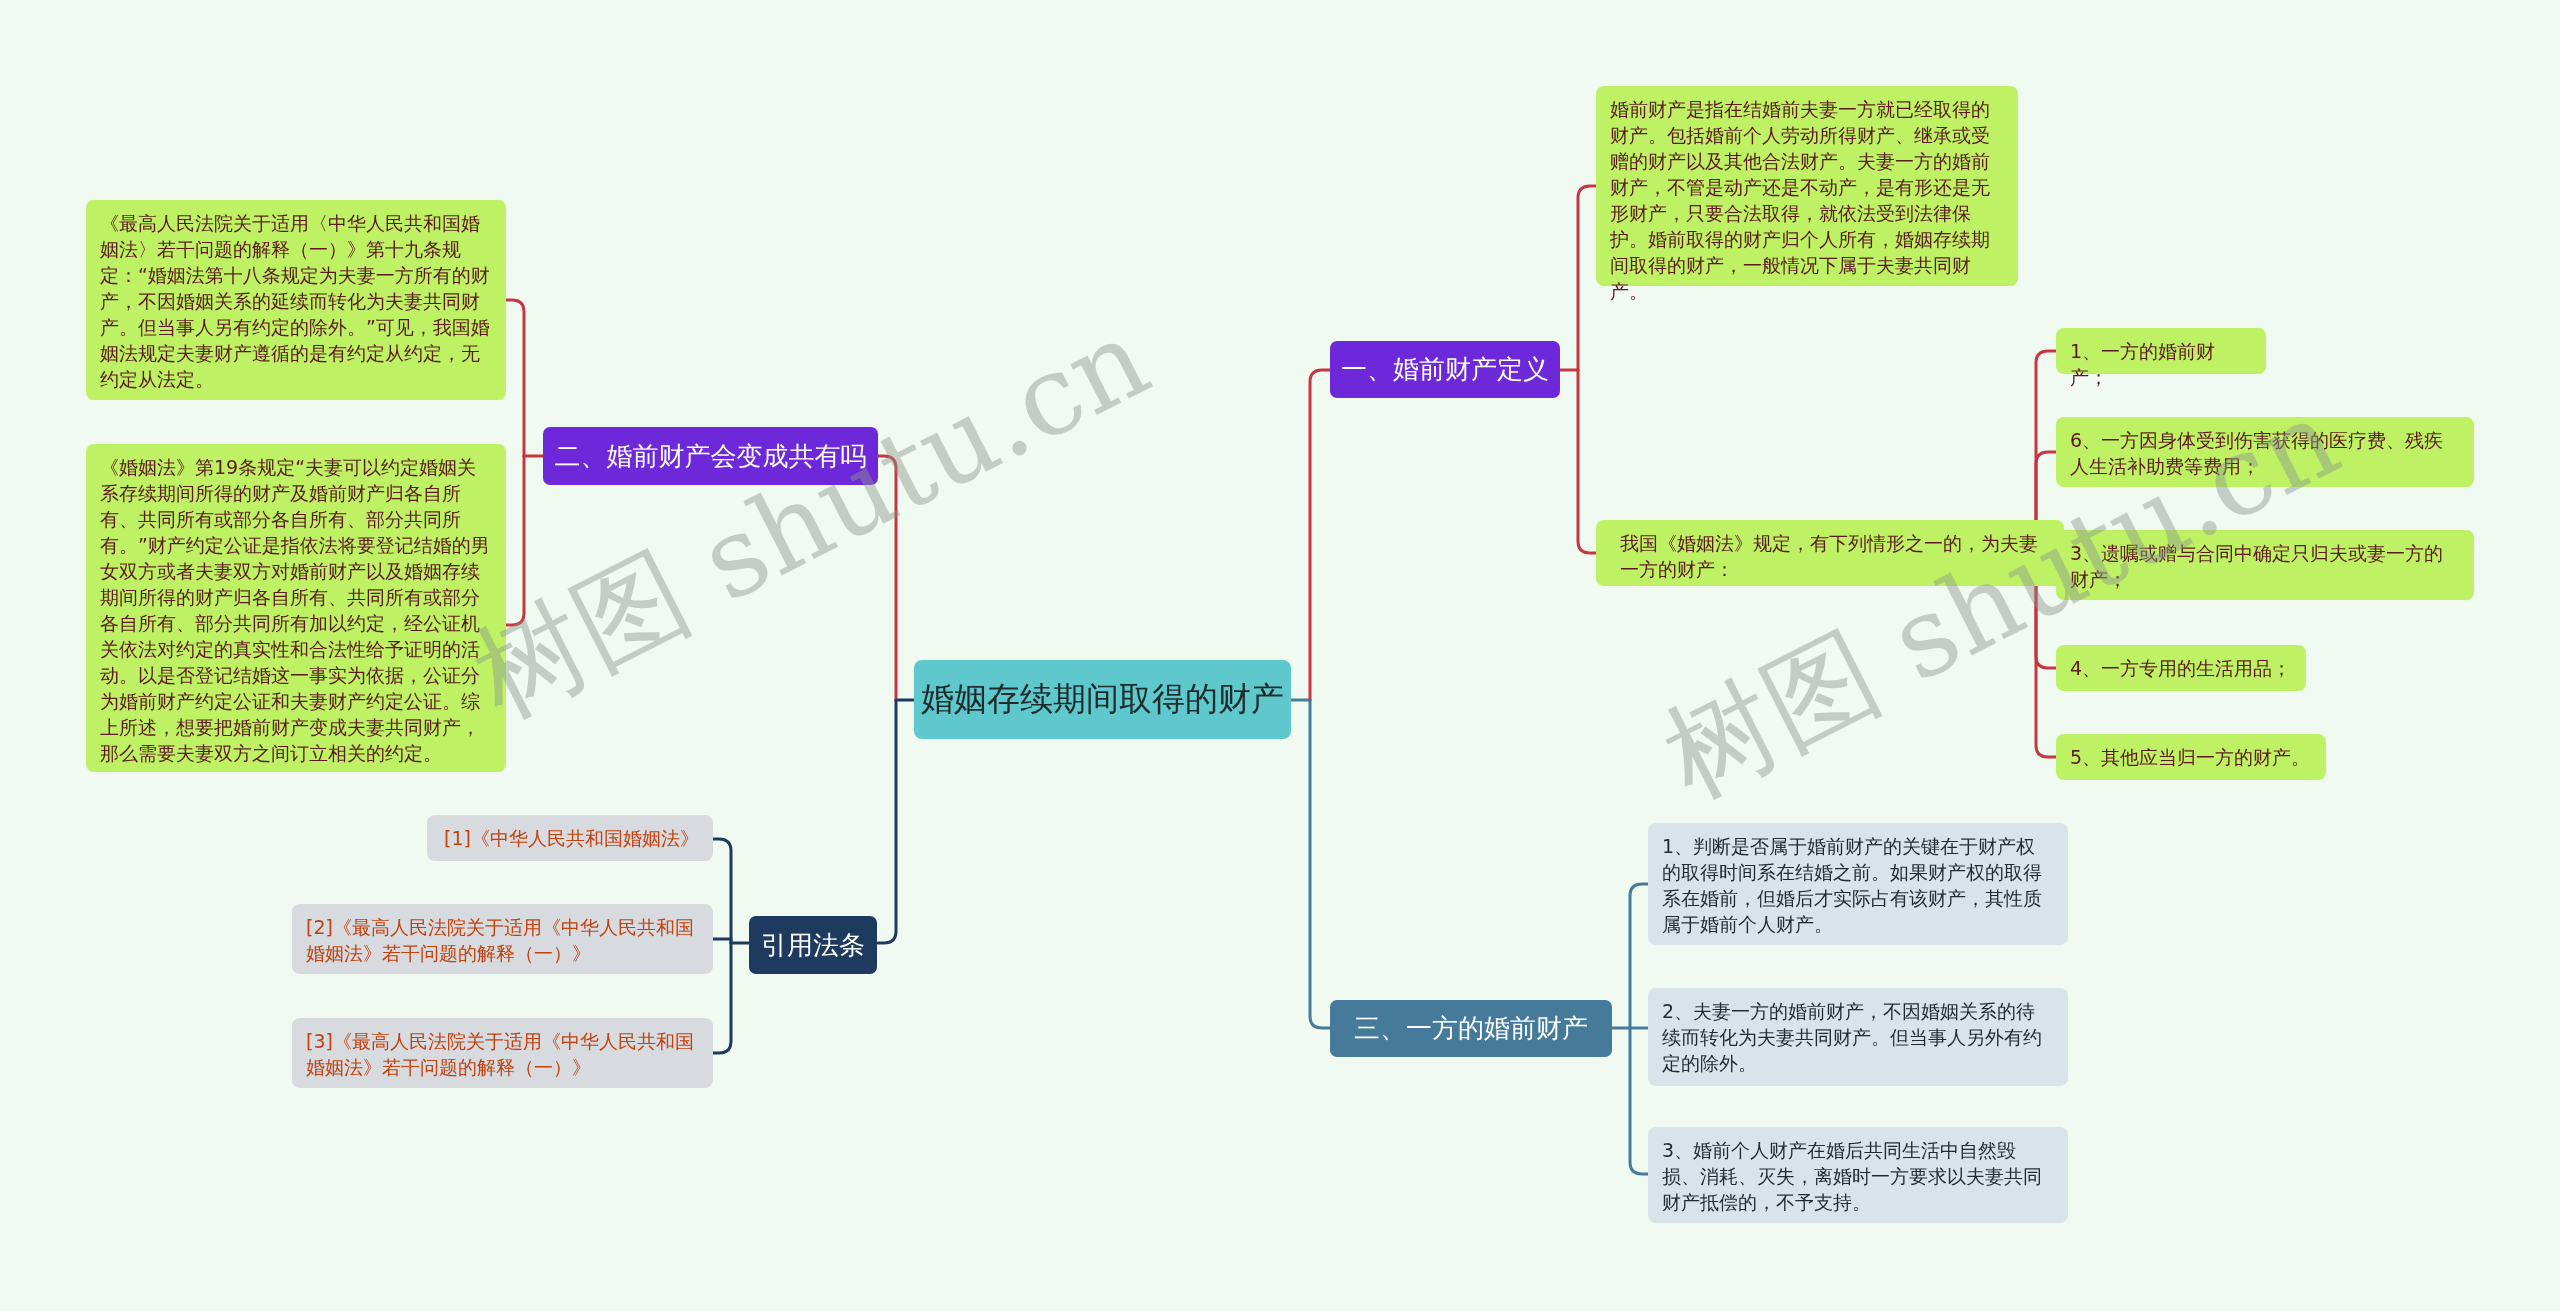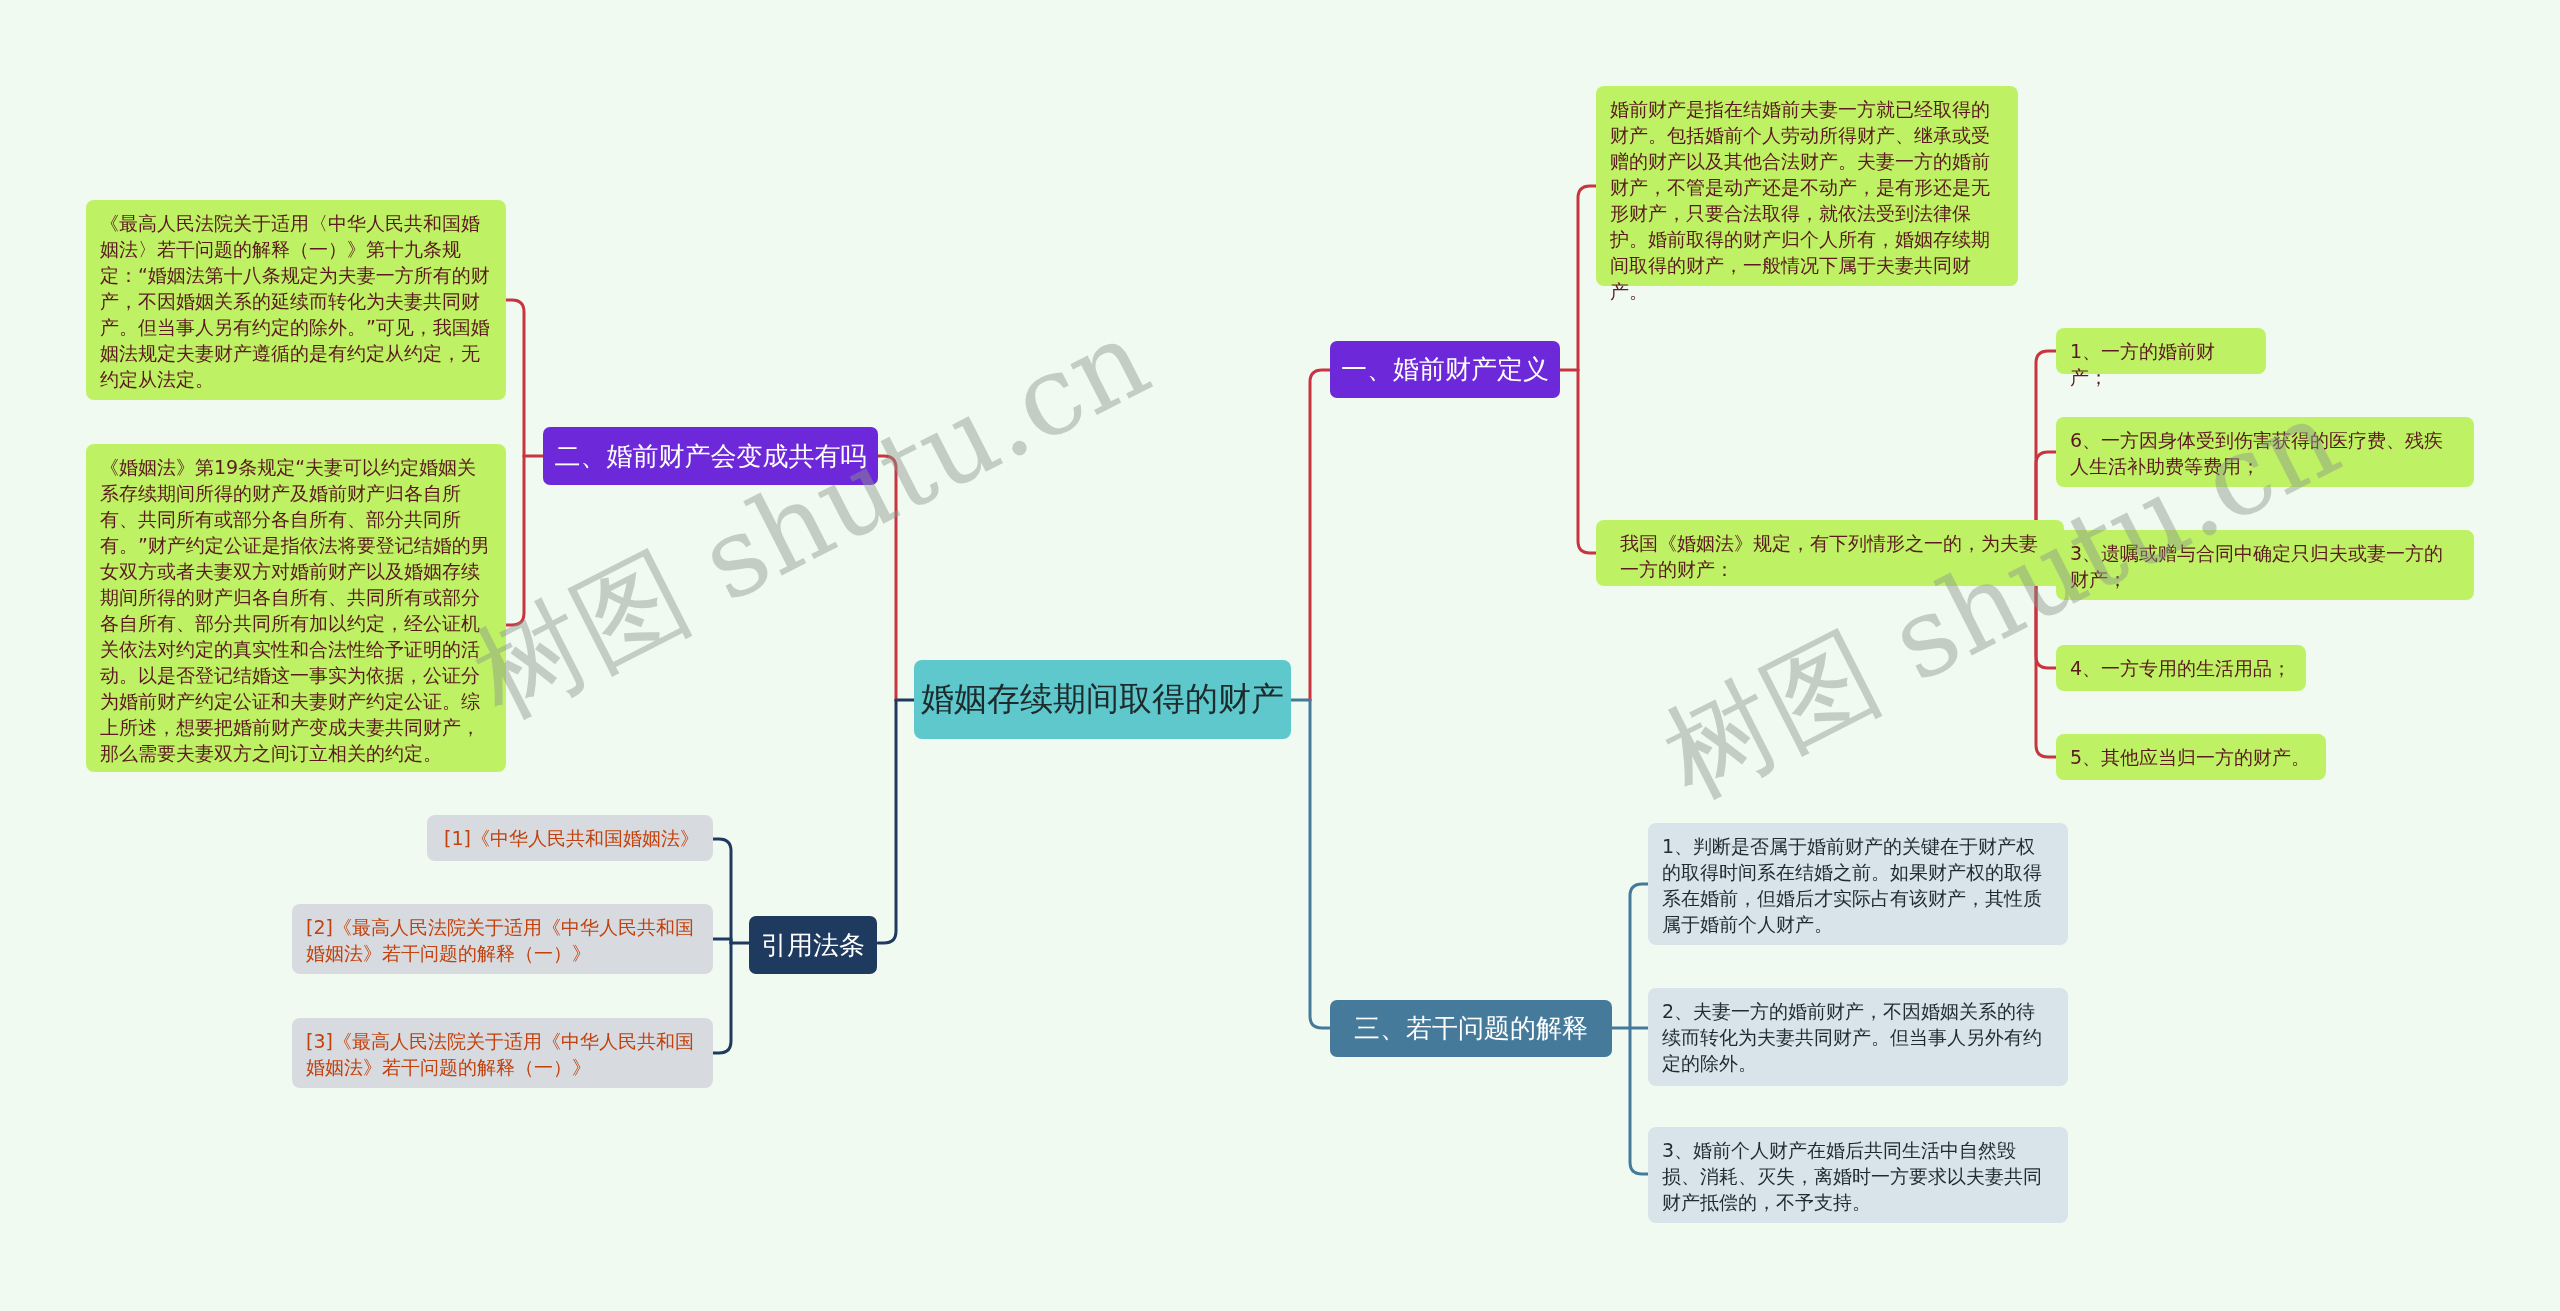--- a/index.html
+++ b/index.html
@@ -91,21 +91,21 @@
   <div class="node leaf leaf-red" style="left:2056px; top:417px; width:418px; height:70px;">6、一方因身体受到伤害获得的医疗费、残疾人生活补助费等费用；</div>
   <div class="node leaf leaf-red" style="left:2056px; top:530px; width:418px; height:70px;">3、遗嘱或赠与合同中确定只归夫或妻一方的财产；</div>
   <div class="node leaf leaf-red" style="left:2056px; top:645px; width:250px; height:46px;">4、一方专用的生活用品；</div>
   <div class="node leaf leaf-red" style="left:2056px; top:734px; width:270px; height:46px;">5、其他应当归一方的财产。</div>
 
   <div class="node branch b-red" style="left:543px; top:427px; width:335px; height:58px;">二、婚前财产会变成共有吗</div>
 
   <div class="node leaf leaf-red" style="left:86px; top:200px; width:420px; height:200px;">《最高人民法院关于适用〈中华人民共和国婚姻法〉若干问题的解释（一）》第十九条规定：“婚姻法第十八条规定为夫妻一方所有的财产，不因婚姻关系的延续而转化为夫妻共同财产。但当事人另有约定的除外。”可见，我国婚姻法规定夫妻财产遵循的是有约定从约定，无约定从法定。</div>
   <div class="node leaf leaf-red" style="left:86px; top:444px; width:420px; height:328px;">《婚姻法》第19条规定“夫妻可以约定婚姻关系存续期间所得的财产及婚前财产归各自所有、共同所有或部分各自所有、部分共同所有。”财产约定公证是指依法将要登记结婚的男女双方或者夫妻双方对婚前财产以及婚姻存续期间所得的财产归各自所有、共同所有或部分各自所有、部分共同所有加以约定，经公证机关依法对约定的真实性和合法性给予证明的活动。以是否登记结婚这一事实为依据，公证分为婚前财产约定公证和夫妻财产约定公证。综上所述，想要把婚前财产变成夫妻共同财产，那么需要夫妻双方之间订立相关的约定。</div>
 
-  <div class="node branch b-blue" style="left:1330px; top:1000px; width:282px; height:57px;">三、若干问题的解释</div>
+  <div class="node branch b-blue" style="left:1330px; top:1000px; width:282px; height:57px;">三、一方的婚前财产</div>
 
   <div class="node leaf leaf-blue" style="left:1648px; top:823px; width:420px; height:122px;">1、判断是否属于婚前财产的关键在于财产权的取得时间系在结婚之前。如果财产权的取得系在婚前，但婚后才实际占有该财产，其性质属于婚前个人财产。</div>
   <div class="node leaf leaf-blue" style="left:1648px; top:988px; width:420px; height:98px;">2、夫妻一方的婚前财产，不因婚姻关系的待续而转化为夫妻共同财产。但当事人另外有约定的除外。</div>
   <div class="node leaf leaf-blue" style="left:1648px; top:1127px; width:420px; height:96px;">3、婚前个人财产在婚后共同生活中自然毁损、消耗、灭失，离婚时一方要求以夫妻共同财产抵偿的，不予支持。</div>
 
   <div class="node branch b-navy" style="left:749px; top:916px; width:128px; height:58px;">引用法条</div>
 
   <div class="node leaf leaf-gray" style="left:427px; top:815px; width:286px; height:46px; text-align:right;">[1]《中华人民共和国婚姻法》</div>
   <div class="node leaf leaf-gray" style="left:292px; top:904px; width:421px; height:70px;">[2]《最高人民法院关于适用《中华人民共和国婚姻法》若干问题的解释（一）》</div>
   <div class="node leaf leaf-gray" style="left:292px; top:1018px; width:421px; height:70px;">[3]《最高人民法院关于适用《中华人民共和国婚姻法》若干问题的解释（一）》</div>

